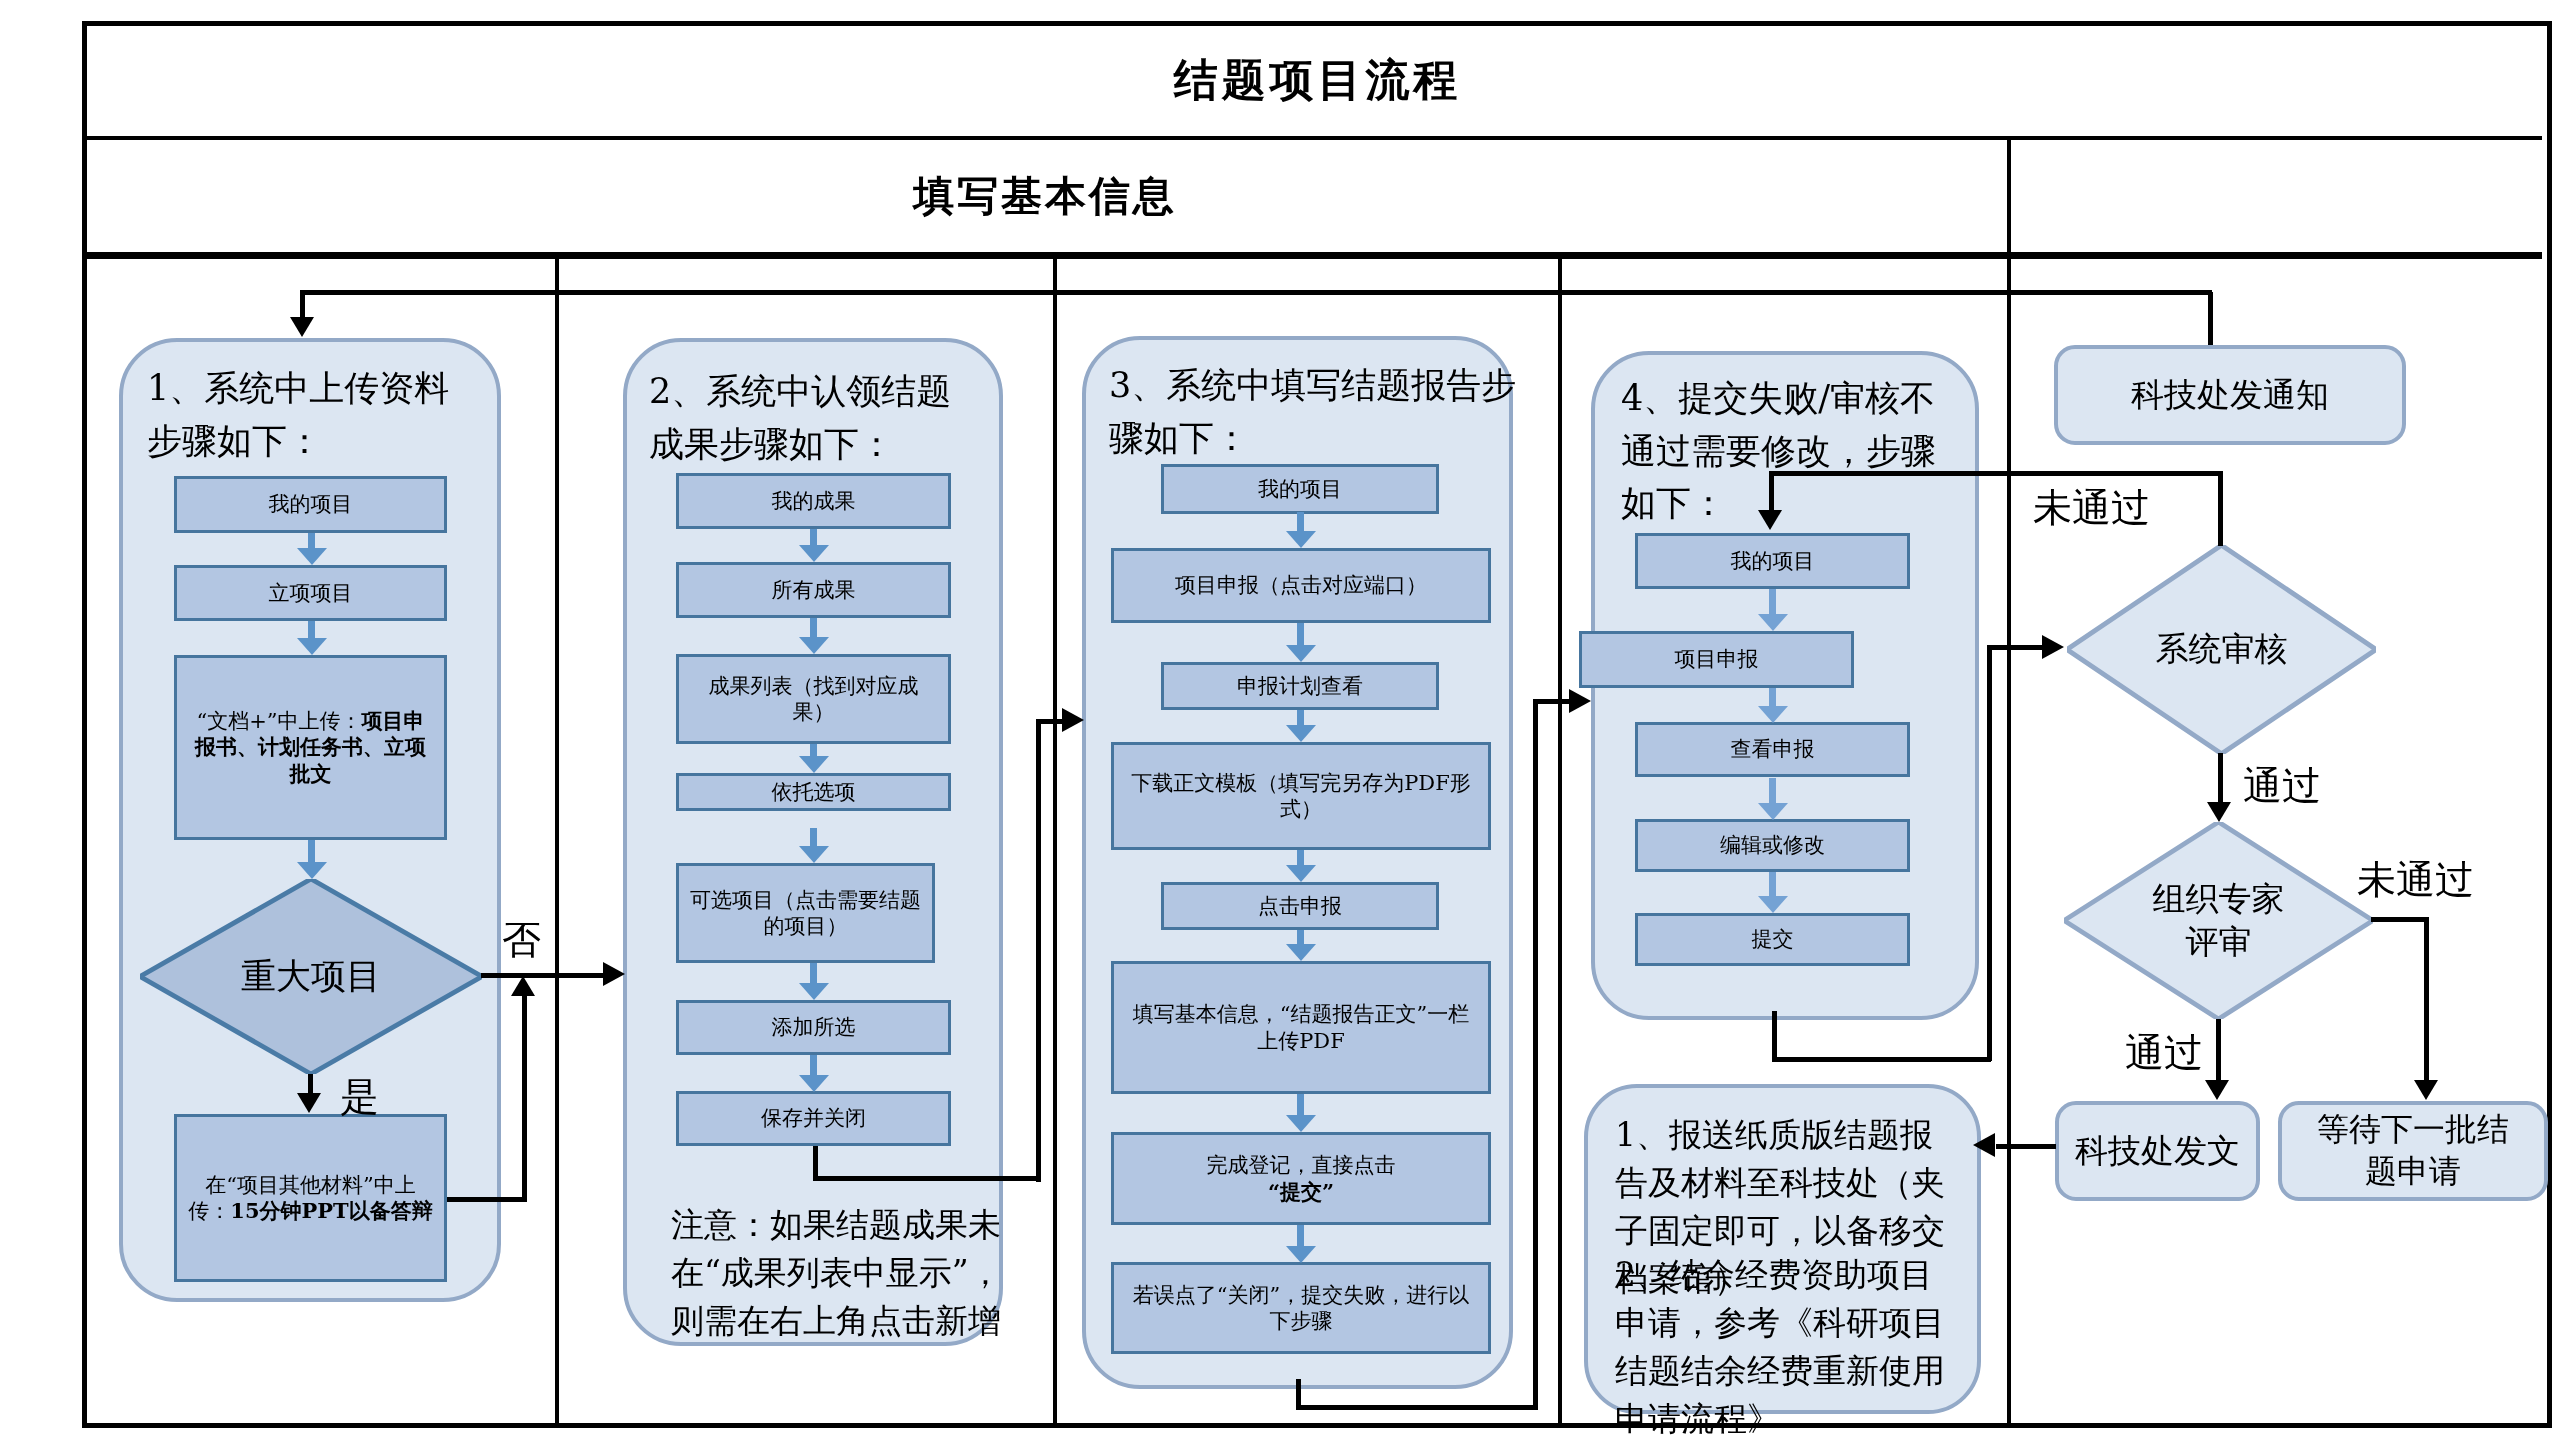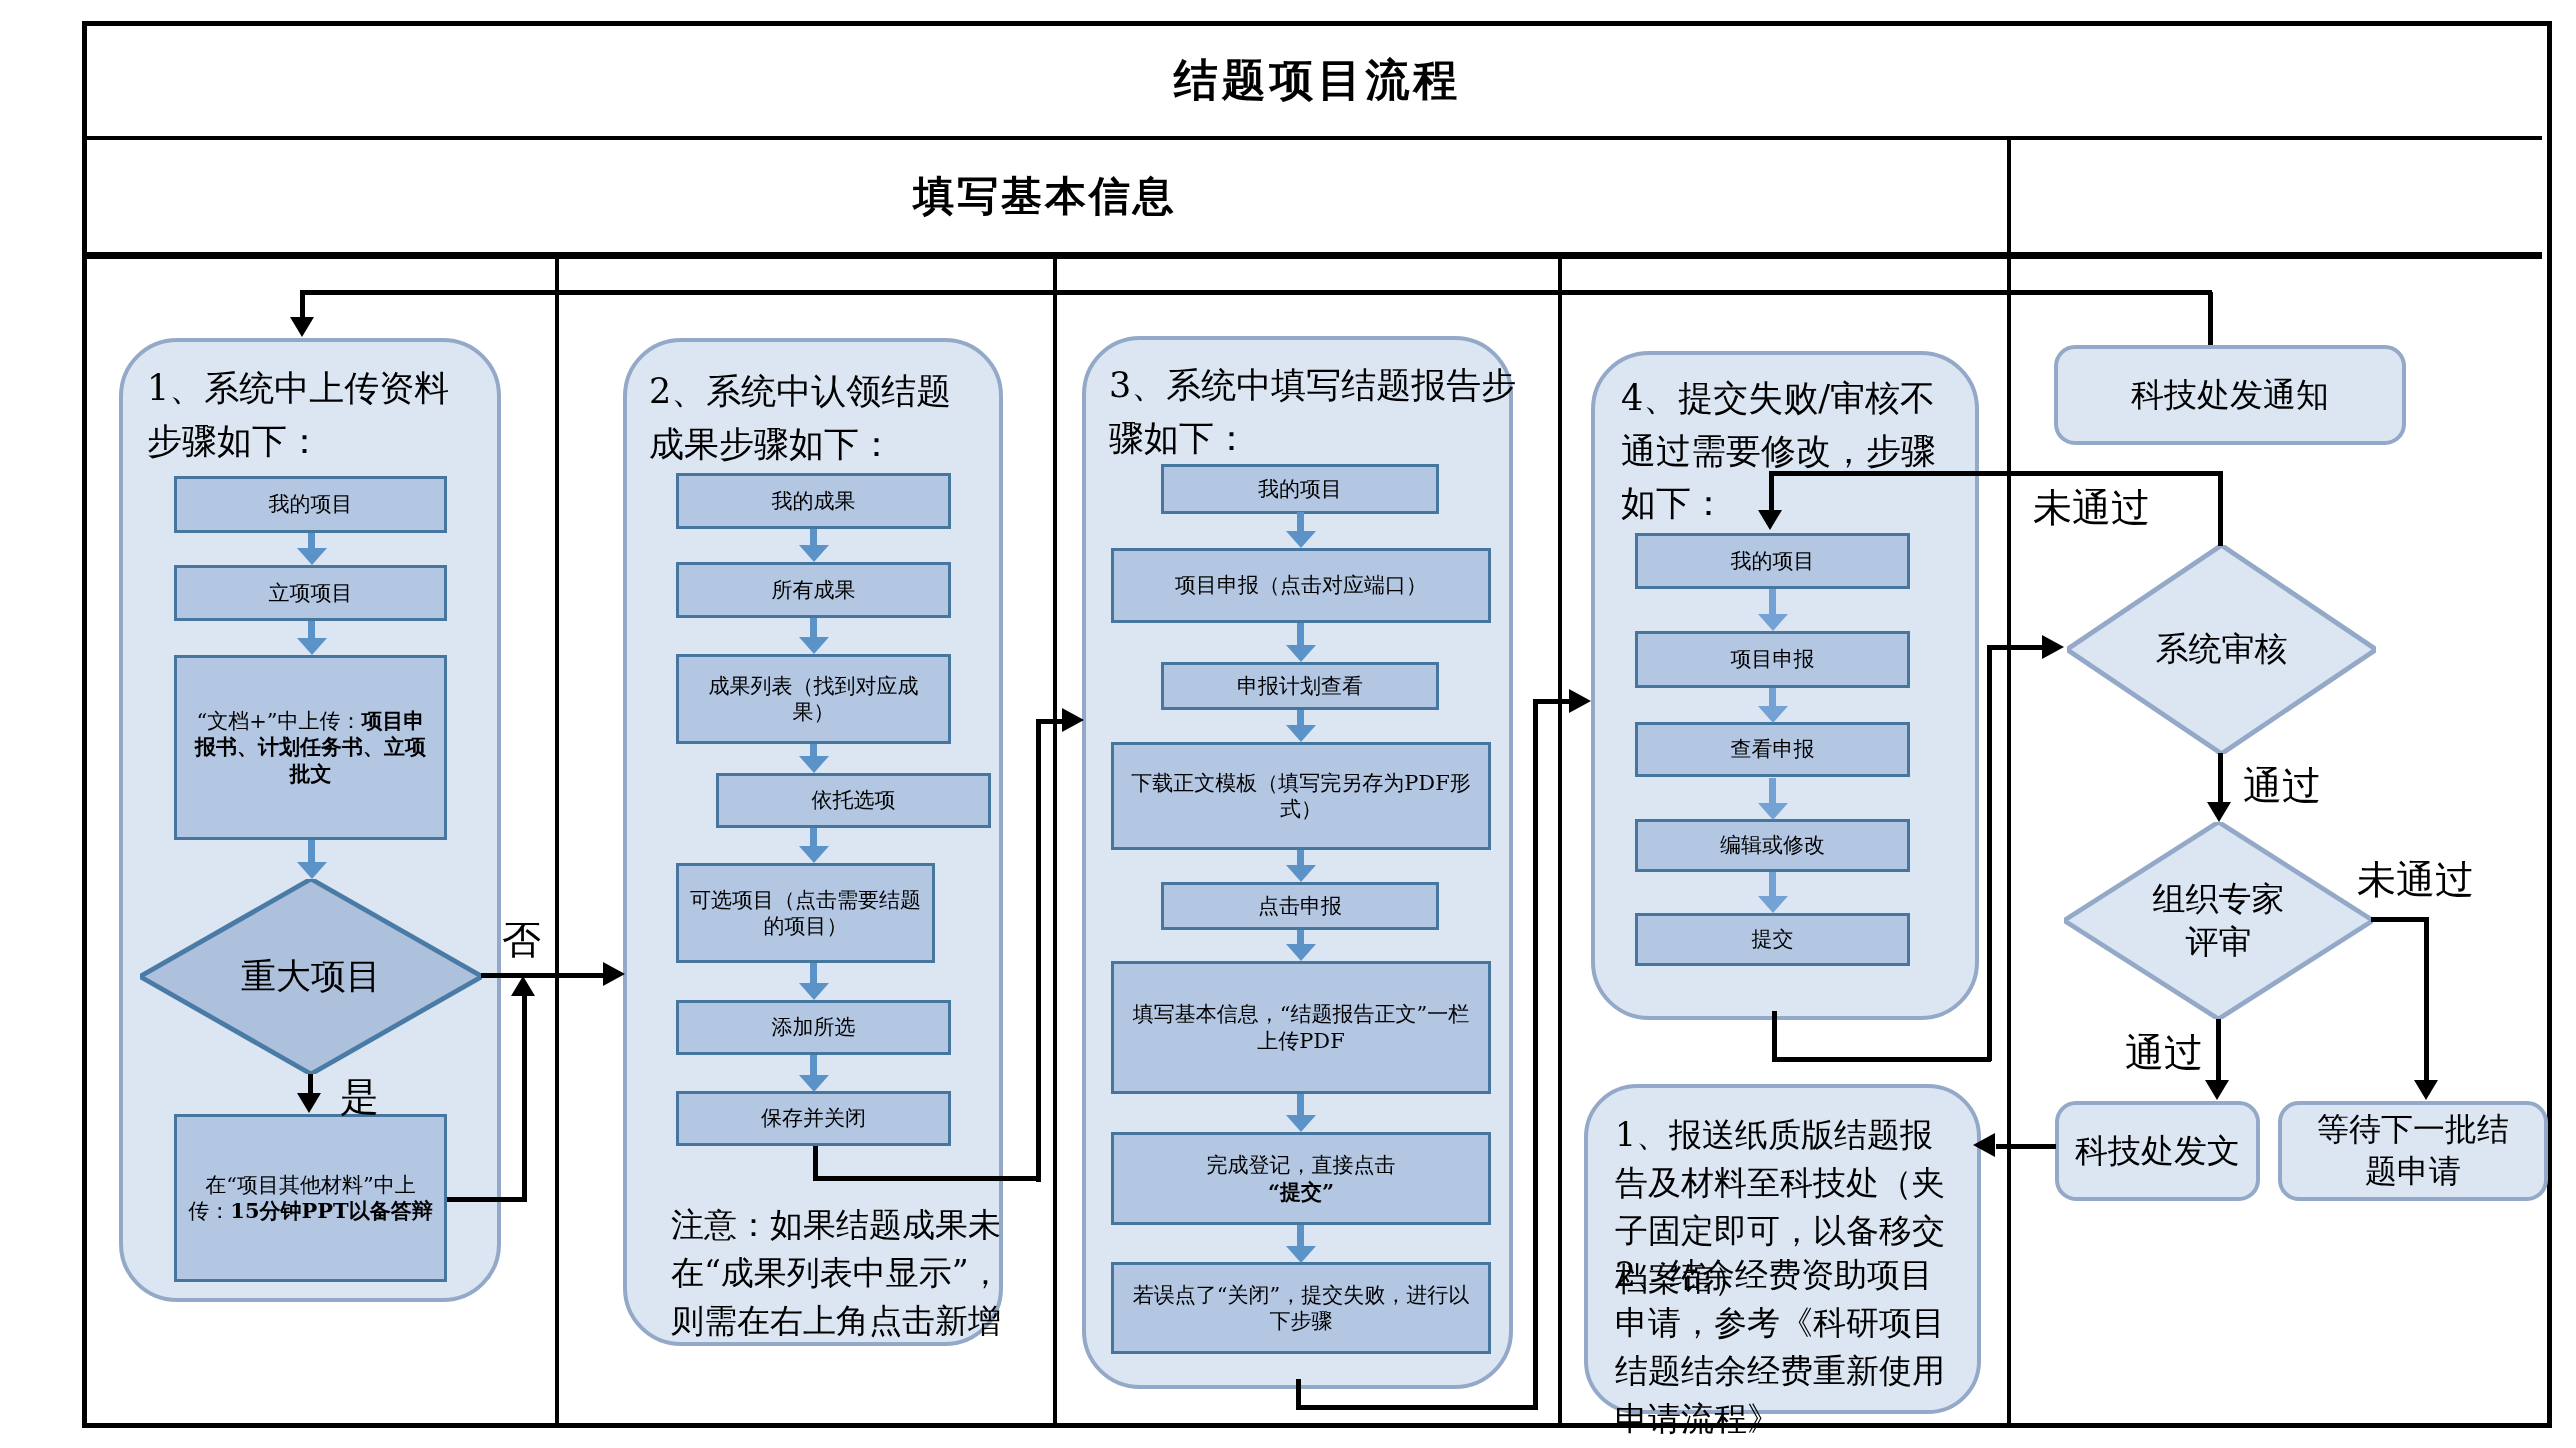--- a/index.html
+++ b/index.html
@@ -93,21 +93,21 @@
       <i class="bh"></i>
     </div>
 
   <div class="vl" style="left:308px;top:1074px;height:21px;"></div>
   <div class="ar-d" style="left:297px;top:1093px;"></div>
 
   <div class="heading" style="left:649px;top:365px;width:333px;">2、系统中认领结题成果步骤如下：</div>
   <div class="box" style="left:676px;top:473px;width:275px;height:56px;">我的成果</div>
   <div class="box" style="left:676px;top:562px;width:275px;height:56px;">所有成果</div>
   <div class="box" style="left:676px;top:654px;width:275px;height:90px;">成果列表（找到对应成果）</div>
-  <div class="box" style="left:716px;top:773px;width:275px;height:55px;text-align:right;">依托选项</div>
+  <div class="box" style="left:676px;top:773px;width:275px;height:38px;text-align:right;">依托选项</div>
   <div class="box" style="left:676px;top:863px;width:259px;height:100px;">可选项目（点击需要结题的项目）</div>
   <div class="box" style="left:676px;top:1000px;width:275px;height:55px;">添加所选</div>
   <div class="box" style="left:676px;top:1091px;width:275px;height:55px;">保存并关闭</div>
   <div class="note" style="left:671px;top:1201px;width:333px;">注意：如果结题成果未在“成果列表中显示”，则需在右上角点击新增</div>
 
   <div class="ba" style="left:798px;top:529px;height:33px;">
       <i class="bs"></i>
       <i class="bh"></i>
     </div>
   <div class="ba" style="left:798px;top:618px;height:36px;">
@@ -167,21 +167,21 @@
       <i class="bs"></i>
       <i class="bh"></i>
     </div>
   <div class="ba" style="left:1285px;top:1225px;height:38px;">
       <i class="bs"></i>
       <i class="bh"></i>
     </div>
 
   <div class="heading" style="left:1621px;top:372px;width:338px;">4、提交失败/审核不通过需要修改，步骤如下：</div>
   <div class="box" style="left:1635px;top:533px;width:275px;height:56px;">我的项目</div>
-  <div class="box" style="left:1635px;top:631px;width:275px;height:57px;">项目申报</div>
+  <div class="box" style="left:1579px;top:631px;width:275px;height:57px;">项目申报</div>
   <div class="box" style="left:1635px;top:722px;width:275px;height:55px;">查看申报</div>
   <div class="box" style="left:1635px;top:819px;width:275px;height:53px;">编辑或修改</div>
   <div class="box" style="left:1635px;top:913px;width:275px;height:53px;">提交</div>
 
   <div class="ba lt" style="left:1757px;top:589px;height:42px;">
       <i class="bs"></i>
       <i class="bh"></i>
     </div>
   <div class="ba lt" style="left:1757px;top:688px;height:35px;">
       <i class="bs"></i>

